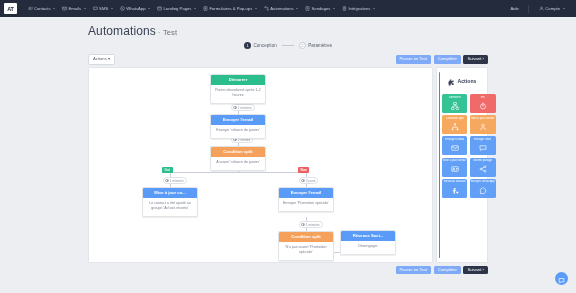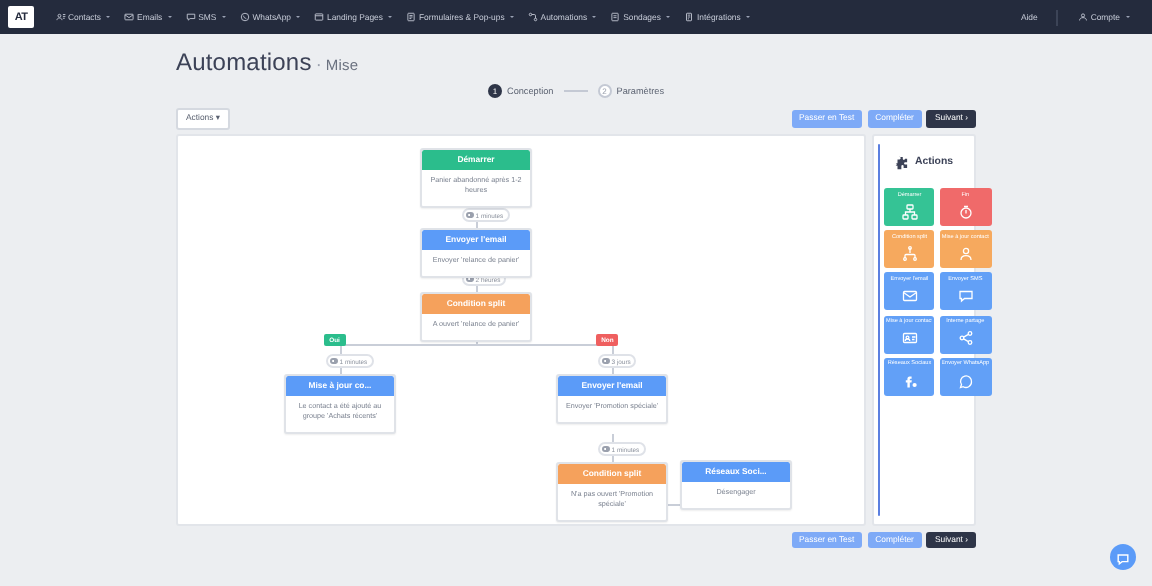--- a/index.html
+++ b/index.html
@@ -406,21 +406,21 @@
       <span>Compte</span>
       <span class="nav-caret"></span>
     </div>
   </div>
 </div>
 
 <div class="page">
 
   <div class="page-head">
     <div class="page-title">
-      <span>Automations</span><span class="sep">·</span><span class="sub">Mise</span>
+      <span>Automations</span><span class="sep">·</span><span class="sub">Test</span>
     </div>
   </div>
 
   <div class="stepper">
     <div class="step">
       <span class="step-dot active">1</span>
       <span class="step-label">Conception</span>
     </div>
     <div class="step-line"></div>
     <div class="step">

